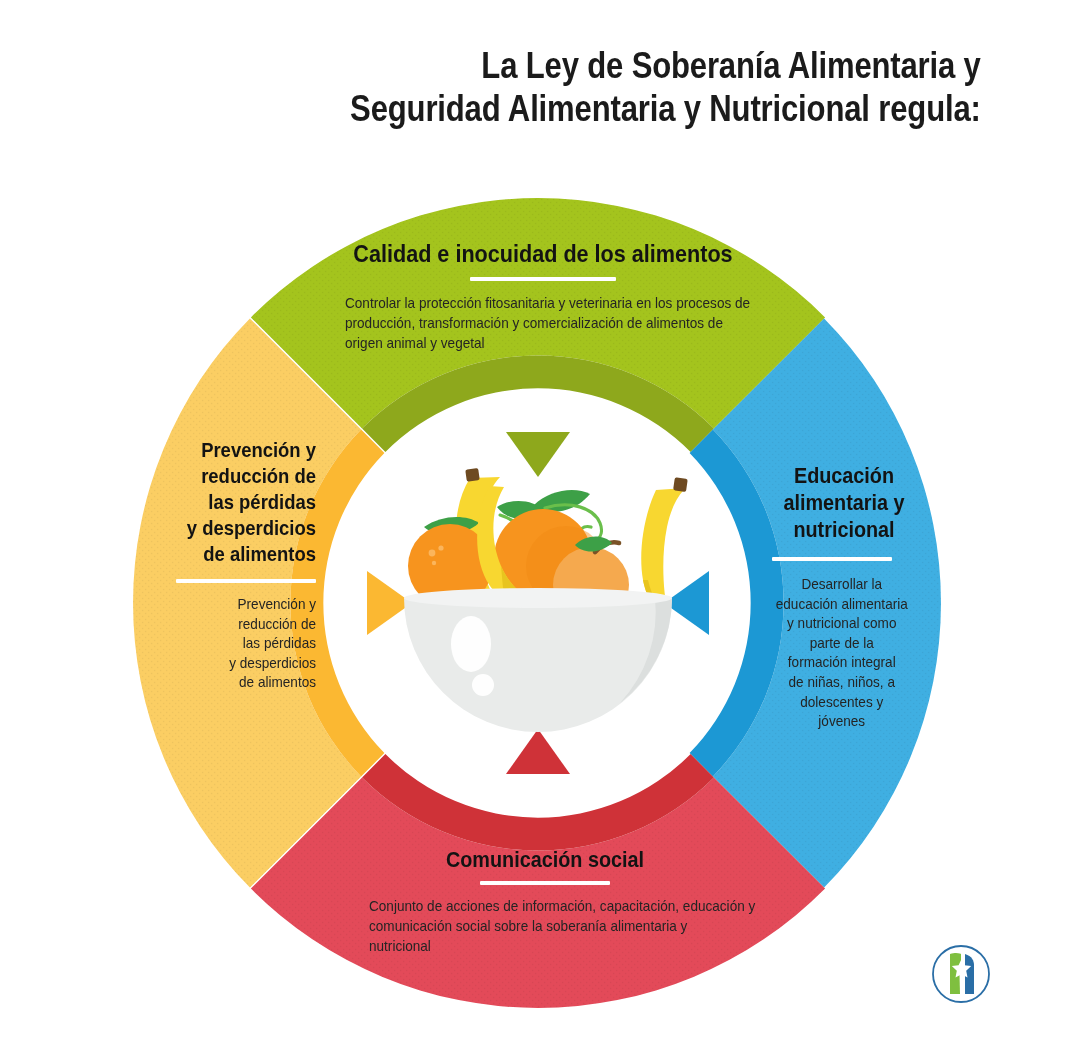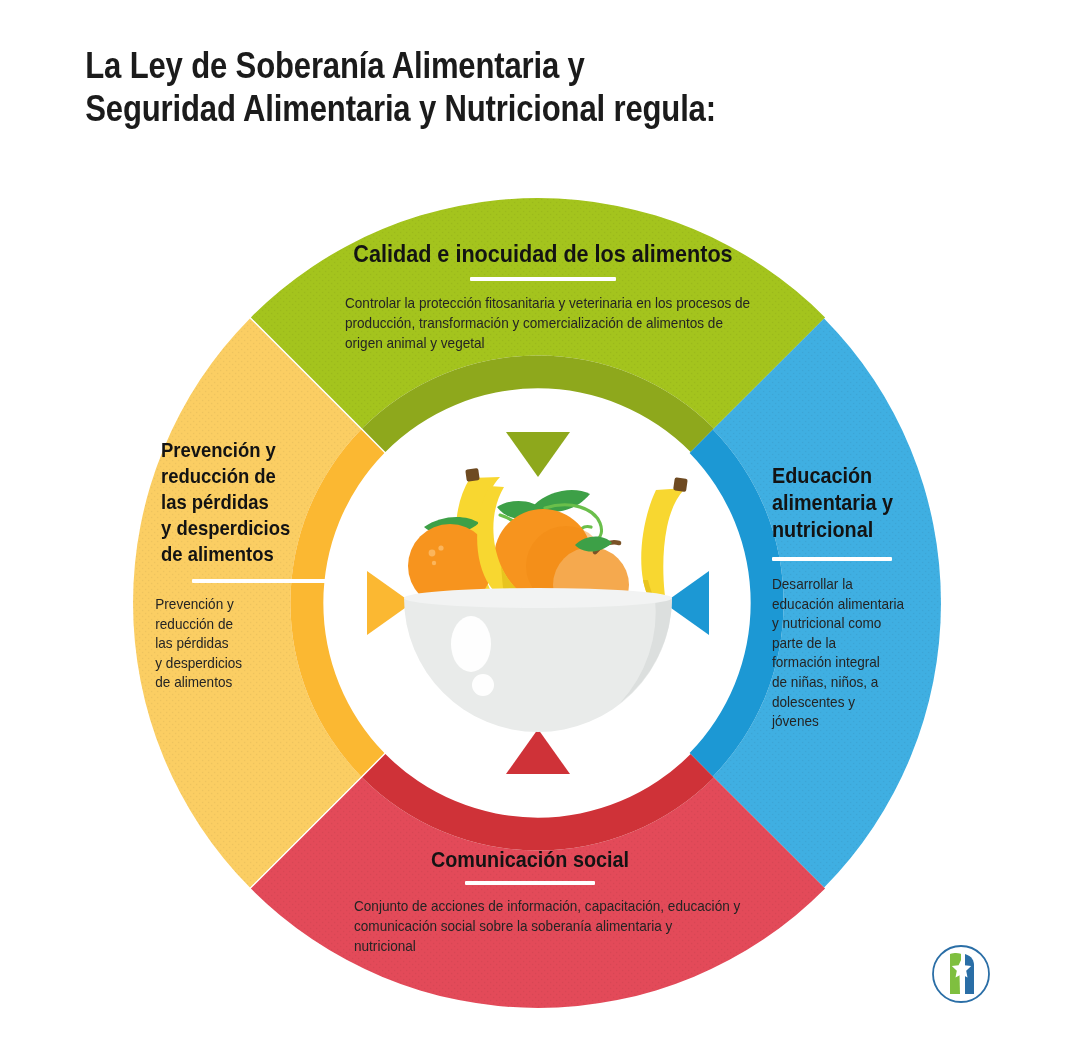--- a/index.html
+++ b/index.html
@@ -9,21 +9,21 @@
     background:#ffffff;
     font-family:"Liberation Sans", sans-serif;
     overflow:hidden;
     position:relative;
   }
   #page{position:relative;width:1066px;height:1046px;}
 
   
   .title-block{
     position:absolute; left:0; top:44px; width:1066px;
-    text-align:left;
+    text-align:right;
     pointer-events:none;
   }
   .title-line{
     font-family:"Liberation Sans Narrow","Liberation Sans",sans-serif;
     font-weight:bold;
     font-size:37px;
     line-height:43px;
     letter-spacing:-0.2px;
     color:#1b1b1b;
     transform:scaleX(0.84);
@@ -50,33 +50,33 @@
     background:#ffffff; height:4px; border-radius:1px;
   }
 
   
   #green-text{ left:283px; top:240px; width:520px; text-align:left;}
   #green-text .seg-title{font-size:24px; line-height:28px; text-align:center; transform:scaleX(0.9); transform-origin:center;}
   #green-text .rule{width:146px; margin:9px auto 12px auto;}
   #green-text .seg-body{font-size:14.6px; line-height:20px; transform:scaleX(0.93); transform-origin:left center; width:470px; margin-left:62px;}
 
   
-  #blue-text{ left:772px; top:462px; width:160px; text-align:left;}
+  #blue-text{ left:772px; top:462px; width:160px; text-align:center;}
   #blue-text .seg-title{font-size:22px; line-height:27px; transform:scaleX(0.9); transform-origin:left center;}
   #blue-text .rule{width:120px; margin:14px 0 14px 0;}
   #blue-text .seg-body{font-size:14.6px; line-height:19.6px; transform:scaleX(0.93); transform-origin:left center; width:150px;}
 
   
-  #orange-text{ left:142px; top:437px; width:190px; }
+  #orange-text{ left:126px; top:437px; width:190px; text-align:right;}
   #orange-text .seg-title{font-size:20.5px; line-height:26px; transform:scaleX(0.9); transform-origin:right center;}
   #orange-text .rule{width:140px; margin:12px 0 12px auto;}
   #orange-text .seg-body{font-size:14.6px; line-height:19.6px; transform:scaleX(0.93); transform-origin:right center;}
 
   
-  #red-text{ left:280px; top:847px; width:500px; text-align:left;}
+  #red-text{ left:295px; top:847px; width:500px; text-align:left;}
   #red-text .seg-title{font-size:22px; line-height:26px; text-align:center; transform:scaleX(0.9); transform-origin:center;}
   #red-text .rule{width:130px; margin:8px auto 11px auto;}
   #red-text .seg-body{font-size:14.6px; line-height:20px; transform:scaleX(0.93); transform-origin:left center; width:460px; margin-left:74px;}
 
   
   #logo{position:absolute; left:928px; top:941px; width:66px; height:66px;}
 </style>
 </head>
 <body>
 

